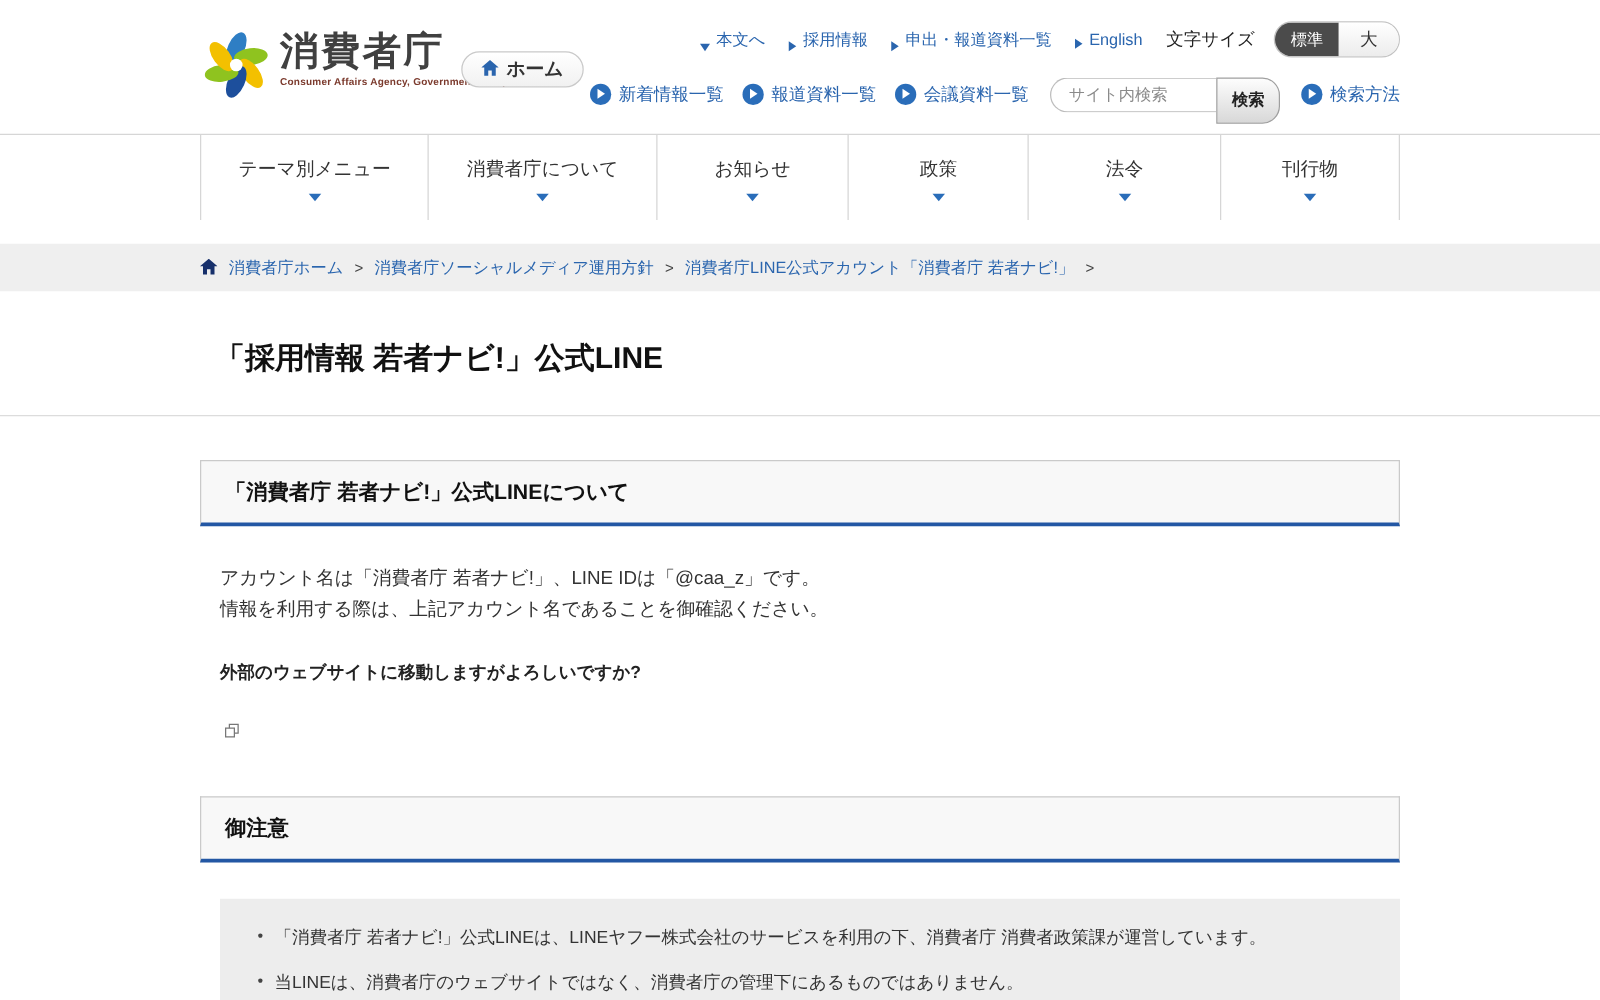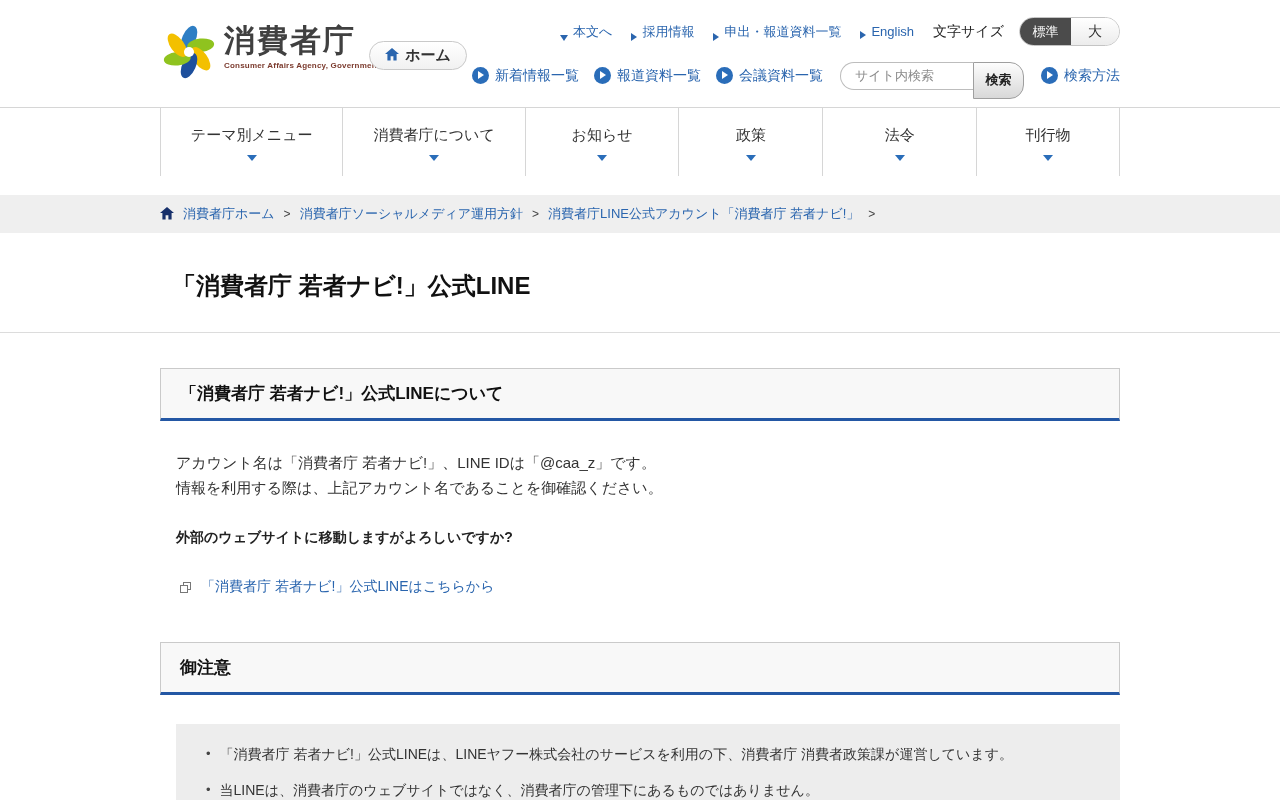--- a/index.html
+++ b/index.html
@@ -213,40 +213,39 @@
     <a class="bc-link">消費者庁ソーシャルメディア運用方針</a>
     <span class="bc-sep">&gt;</span>
     <a class="bc-link">消費者庁LINE公式アカウント「消費者庁 若者ナビ!」</a>
     <span class="bc-sep">&gt;</span>
   </div>
 </div>
 
 <main>
   <div class="title-band">
     <div class="col">
-      <h1 class="page-title">「消費者庁 若者ナビ!」公式LINE</h1>
+      <h1 class="page-title">「採用情報 若者ナビ!」公式LINE</h1>
     </div>
   </div>
 
   <div class="col">
     <div class="section-head">「消費者庁 若者ナビ!」公式LINEについて</div>
 
     <p class="intro">
       <span>アカウント名は「消費者庁 若者ナビ!」、LINE IDは「@caa_z」です。</span><br>
       <span>情報を利用する際は、上記アカウント名であることを御確認ください。</span>
     </p>
 
     <p class="question">外部のウェブサイトに移動しますがよろしいですか?</p>
 
     <div class="ext-link-row">
       <svg class="ext-icon" viewBox="0 0 13 13">
         <rect x="4.5" y="1.5" width="7" height="7" fill="#ffffff" stroke="#777" stroke-width="1"></rect>
         <rect x="1.5" y="4.5" width="7" height="7" fill="#ffffff" stroke="#777" stroke-width="1"></rect>
       </svg>
-      <a class="ext-link">「消費者庁 若者ナビ!」公式LINEはこちらから</a>
     </div>
 
     <div class="section-head sh2">御注意</div>
 
     <div class="notice-box">
       <div class="notice-item">「消費者庁 若者ナビ!」公式LINEは、LINEヤフー株式会社のサービスを利用の下、消費者庁 消費者政策課が運営しています。</div>
       <div class="notice-item">当LINEは、消費者庁のウェブサイトではなく、消費者庁の管理下にあるものではありません。</div>
       <div class="notice-item">この告知で案内しているウェブサイトのアドレスについては、2021年8月4日時点のものです。</div>
 
     </div>

